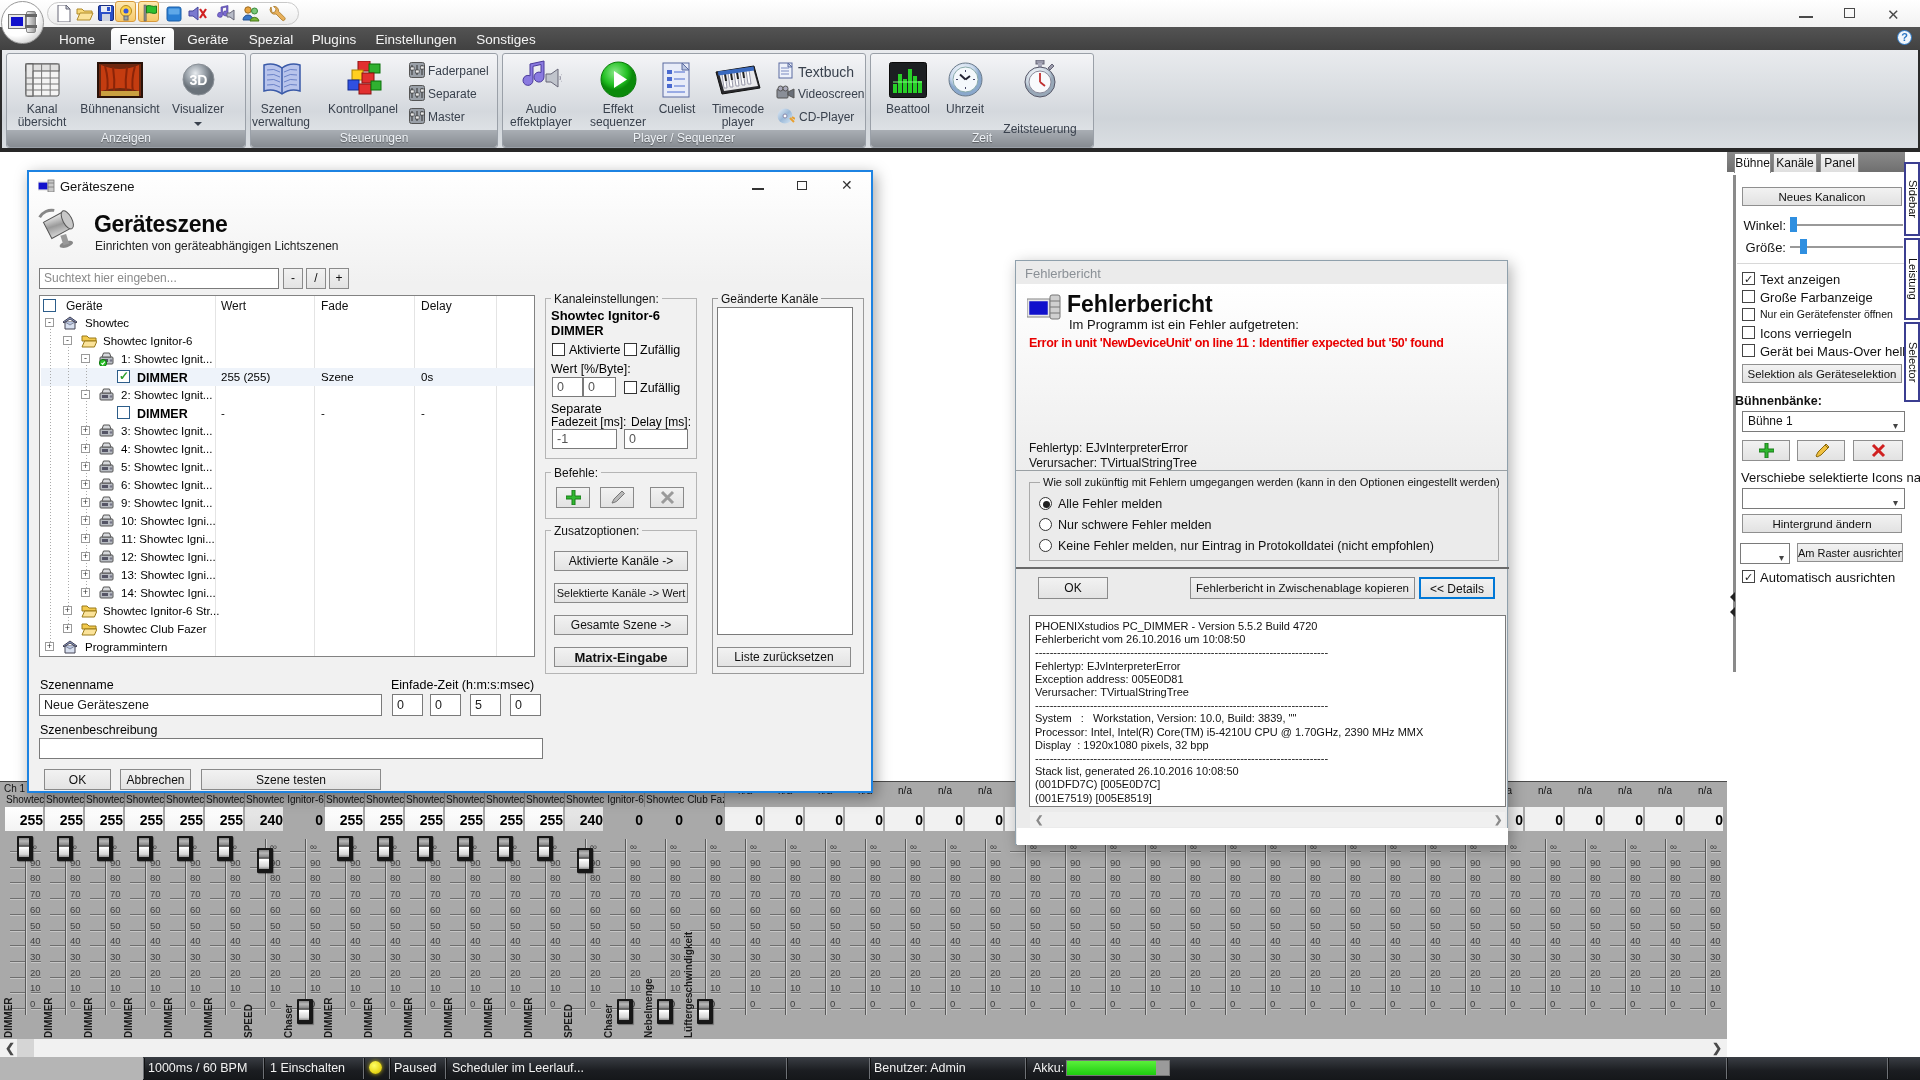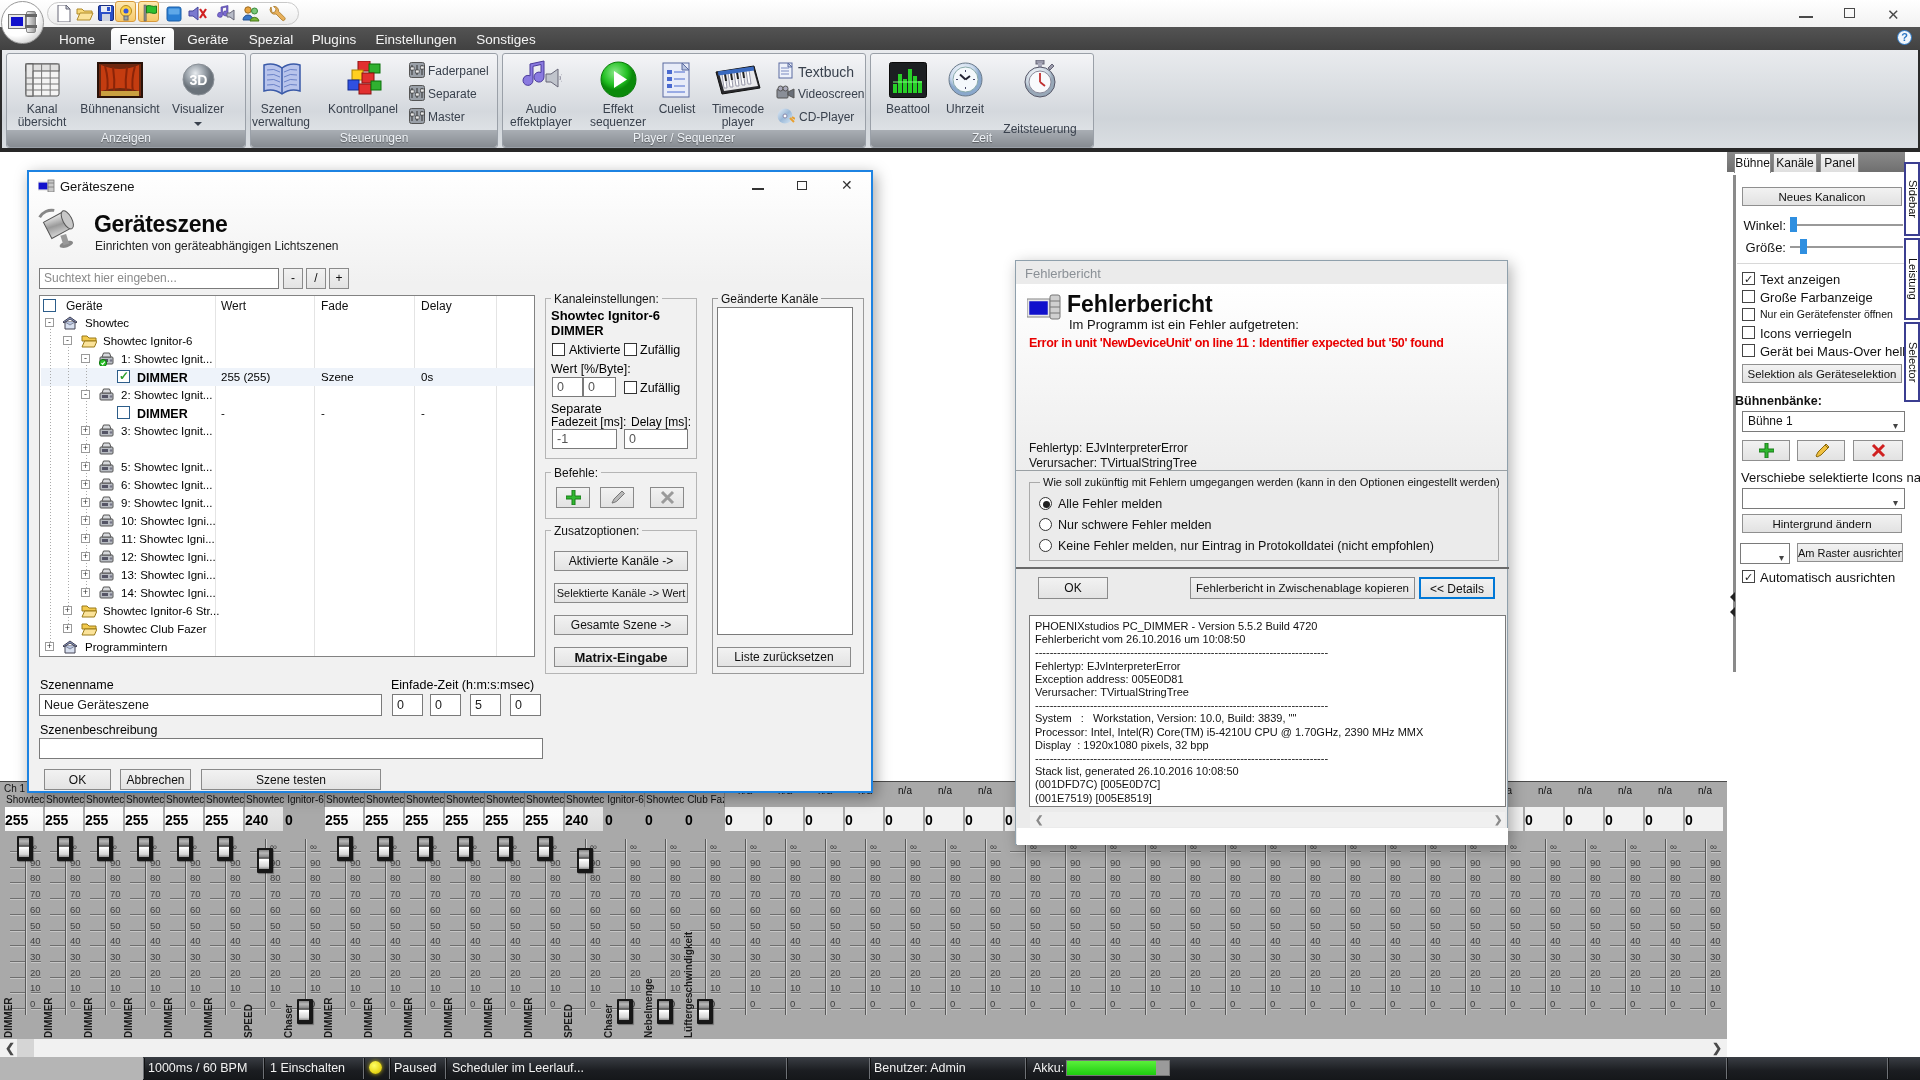--- a/index.html
+++ b/index.html
@@ -21,21 +21,21 @@
 #ribbon { left:0; top:50px; width:1920px; height:98px; background:linear-gradient(#e9ebee,#cfd4d9 70%,#dadee2); border-left:2px solid #2b2b2b; border-right:2px solid #2b2b2b; }
 #ribbon-bottom { left:0; top:148px; width:1920px; height:4px; background:#282828; }
 .rgroup { position:absolute; top:3px; height:95px; border:1px solid #9aa0a8; border-radius:3px; background:linear-gradient(#f4f5f7,#d4d8dd 62%,#e6e9ec); }
 .rcap { position:absolute; left:0; bottom:0; width:100%; height:17px; background:linear-gradient(#a9aeb4,#878c92); border-radius:0 0 3px 3px; text-align:center; font-size:12px; color:#eef2f6; line-height:16px; text-shadow:0 1px 1px rgba(0,0,0,0.4); }
 .rlabel { position:absolute; font-size:12px; color:#39414d; text-align:center; line-height:13px; }
 .helpq { left:1897px; top:30px; width:15px; height:15px; border-radius:50%; background:#f0f6fc; border:1.5px solid #2a76c4; color:#2a76c4; font-size:11px; font-weight:bold; text-align:center; line-height:13px; }
 
 #faderpanel { left:0; top:781px; width:1727px; height:258px; background:#a9a9a9; border-top:1px solid #4a4a4a; }
 .devcell { position:absolute; top:11px; height:14px; border-right:1px solid #858585; font-size:10px; color:#101010; overflow:hidden; white-space:nowrap; padding-left:1px; line-height:13px; }
 .nacell  { text-align:center; padding-left:0; border-right:none !important; top:3px !important; height:12px; line-height:12px; }
-.valbox { position:absolute; top:25px; height:24px; font-size:14px; font-weight:bold; color:#000; text-align:left; line-height:26px; }
+.valbox { position:absolute; top:25px; height:24px; font-size:14px; font-weight:bold; color:#000; text-align:right; line-height:26px; }
 .vwhite { background:linear-gradient(#ffffff,#f3f3f3); }
 .vgray  { background:linear-gradient(#e9e9e9,#dcdcdc); }
 .vna    { background:#f1f1f1; }
 .vnone  { background:transparent; }
 .tick { position:absolute; width:15px; height:1px; background:#6e6e6e; box-shadow:0 1px 0 #c6c6c6; }
 .ticklbl { position:absolute; font-size:9.5px; color:#3f3f3f; line-height:10px; }
 .track { position:absolute; width:1px; background:#585858; box-shadow:1px 0 0 #cfcfcf; }
 .thumb { position:absolute; width:16px; height:25px; background:#171717; border-radius:1px; box-shadow:1px 1px 1px rgba(0,0,0,0.35); }
 .thumb::before { content:""; position:absolute; left:2px; top:2px; right:4px; bottom:4px; background:linear-gradient(180deg,#848484 0%,#b8b8b8 16%,#8e8e8e 34%,#3f3f3f 44%,#ffffff 47%,#ffffff 53%,#efefef 62%,#d6d6d6 86%,#909090 100%); }
 
@@ -2121,20 +2121,23 @@
 <div class="trow" style="top:129px;">
           <span style="position:absolute;left:81px;">3: Showtec Ignit...</span>
         </div>
 <div class="texp" style="left:41px;top:148px;">+</div>
 <svg class="abs" style="left:59px;top:146px" width="16" height="14" viewBox="0 0 16 14">
           <rect x="1" y="5" width="13" height="7" rx="1" fill="#b8bcc2" stroke="#555"></rect>
           <path d="M3 5 l1.5 -4 h6 l1.5 4z" fill="#d8dadd" stroke="#555"></path>
           <rect x="3" y="7" width="6" height="3" fill="#556"></rect>
           <circle cx="12" cy="8.5" r="1.2" fill="#778"></circle>
         </svg>
+<div class="trow" style="top:147px;">
+          <span style="position:absolute;left:81px;">4: Showtec Ignit...</span>
+        </div>
 <div class="texp" style="left:41px;top:166px;">+</div>
 <svg class="abs" style="left:59px;top:164px" width="16" height="14" viewBox="0 0 16 14">
           <rect x="1" y="5" width="13" height="7" rx="1" fill="#b8bcc2" stroke="#555"></rect>
           <path d="M3 5 l1.5 -4 h6 l1.5 4z" fill="#d8dadd" stroke="#555"></path>
           <rect x="3" y="7" width="6" height="3" fill="#556"></rect>
           <circle cx="12" cy="8.5" r="1.2" fill="#778"></circle>
         </svg>
 <div class="trow" style="top:165px;">
           <span style="position:absolute;left:81px;">5: Showtec Ignit...</span>
         </div>

